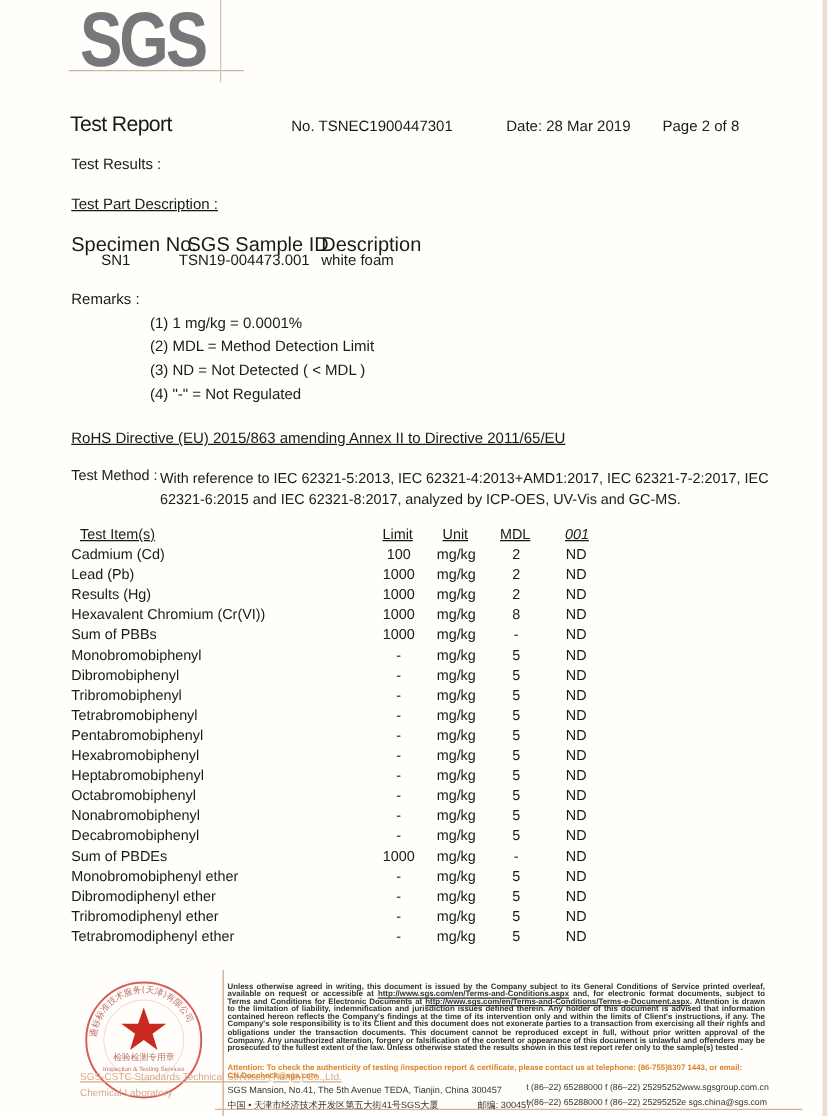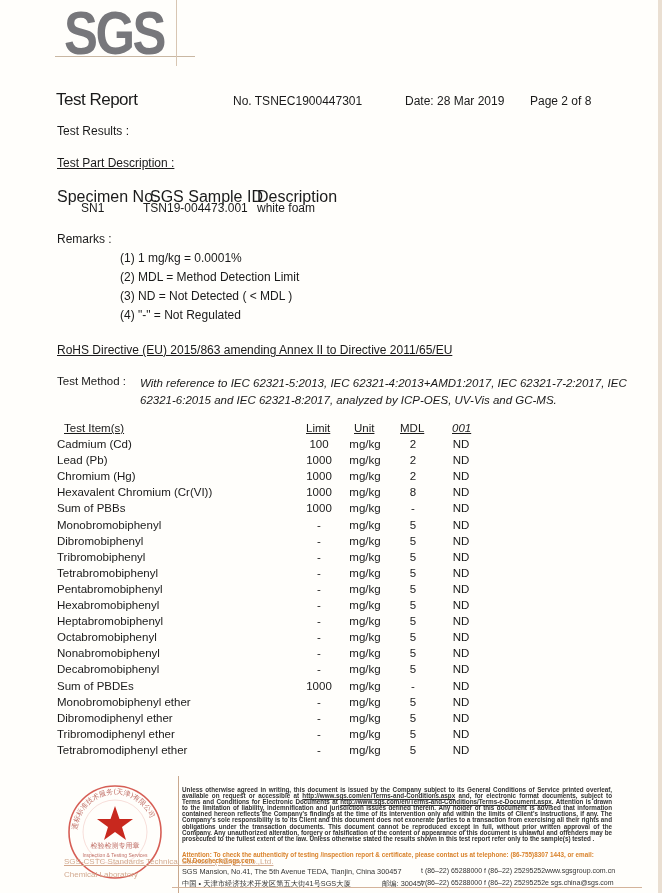--- a/index.html
+++ b/index.html
@@ -22,21 +22,21 @@
   .hdr-small { top: 94px; font-size: 12px; }
 
   .t12 { font-size: 12px; }
   .u { text-decoration: underline; }
 
   .specimen-head { top: 188px; font-size: 16px; font-weight: normal; }
   .specimen-val { top: 201px; font-size: 12px; }
 
   .remark { left: 120px; font-size: 12px; }
 
-  .method-text { left: 140px; top: 375px; width: 500px; font-size: 11.5px; line-height: 17px; white-space: normal; font-style: italic; }
+  .method-text { left: 128px; top: 375px; width: 500px; font-size: 11.5px; line-height: 17px; white-space: normal; }
 
   .th { top: 422px; font-size: 11.5px; text-decoration: underline; }
   .row { position: absolute; left: 0; width: 591px; height: 16px; font-size: 11.5px; }
   .row span { position: absolute; top: 0; }
   .c-name { left: 57px; }
   .c-limit { left: 296px; width: 46px; text-align: center; }
   .c-unit { left: 345px; width: 40px; text-align: center; }
   .c-mdl { left: 398px; width: 30px; text-align: center; }
   .c-res { left: 446px; width: 30px; text-align: center; }
 
@@ -105,21 +105,21 @@
         <span class="c-res">ND</span>
       </div>
       <div class="row" style="top: 454.1px;">
         <span class="c-name">Lead (Pb)</span>
         <span class="c-limit">1000</span>
         <span class="c-unit">mg/kg</span>
         <span class="c-mdl">2</span>
         <span class="c-res">ND</span>
       </div>
       <div class="row" style="top: 470.2px;">
-        <span class="c-name">Chromium (Hg)</span>
+        <span class="c-name">Results (Hg)</span>
         <span class="c-limit">1000</span>
         <span class="c-unit">mg/kg</span>
         <span class="c-mdl">2</span>
         <span class="c-res">ND</span>
       </div>
       <div class="row" style="top: 486.3px;">
         <span class="c-name">Hexavalent Chromium (Cr(VI))</span>
         <span class="c-limit">1000</span>
         <span class="c-unit">mg/kg</span>
         <span class="c-mdl">8</span>

